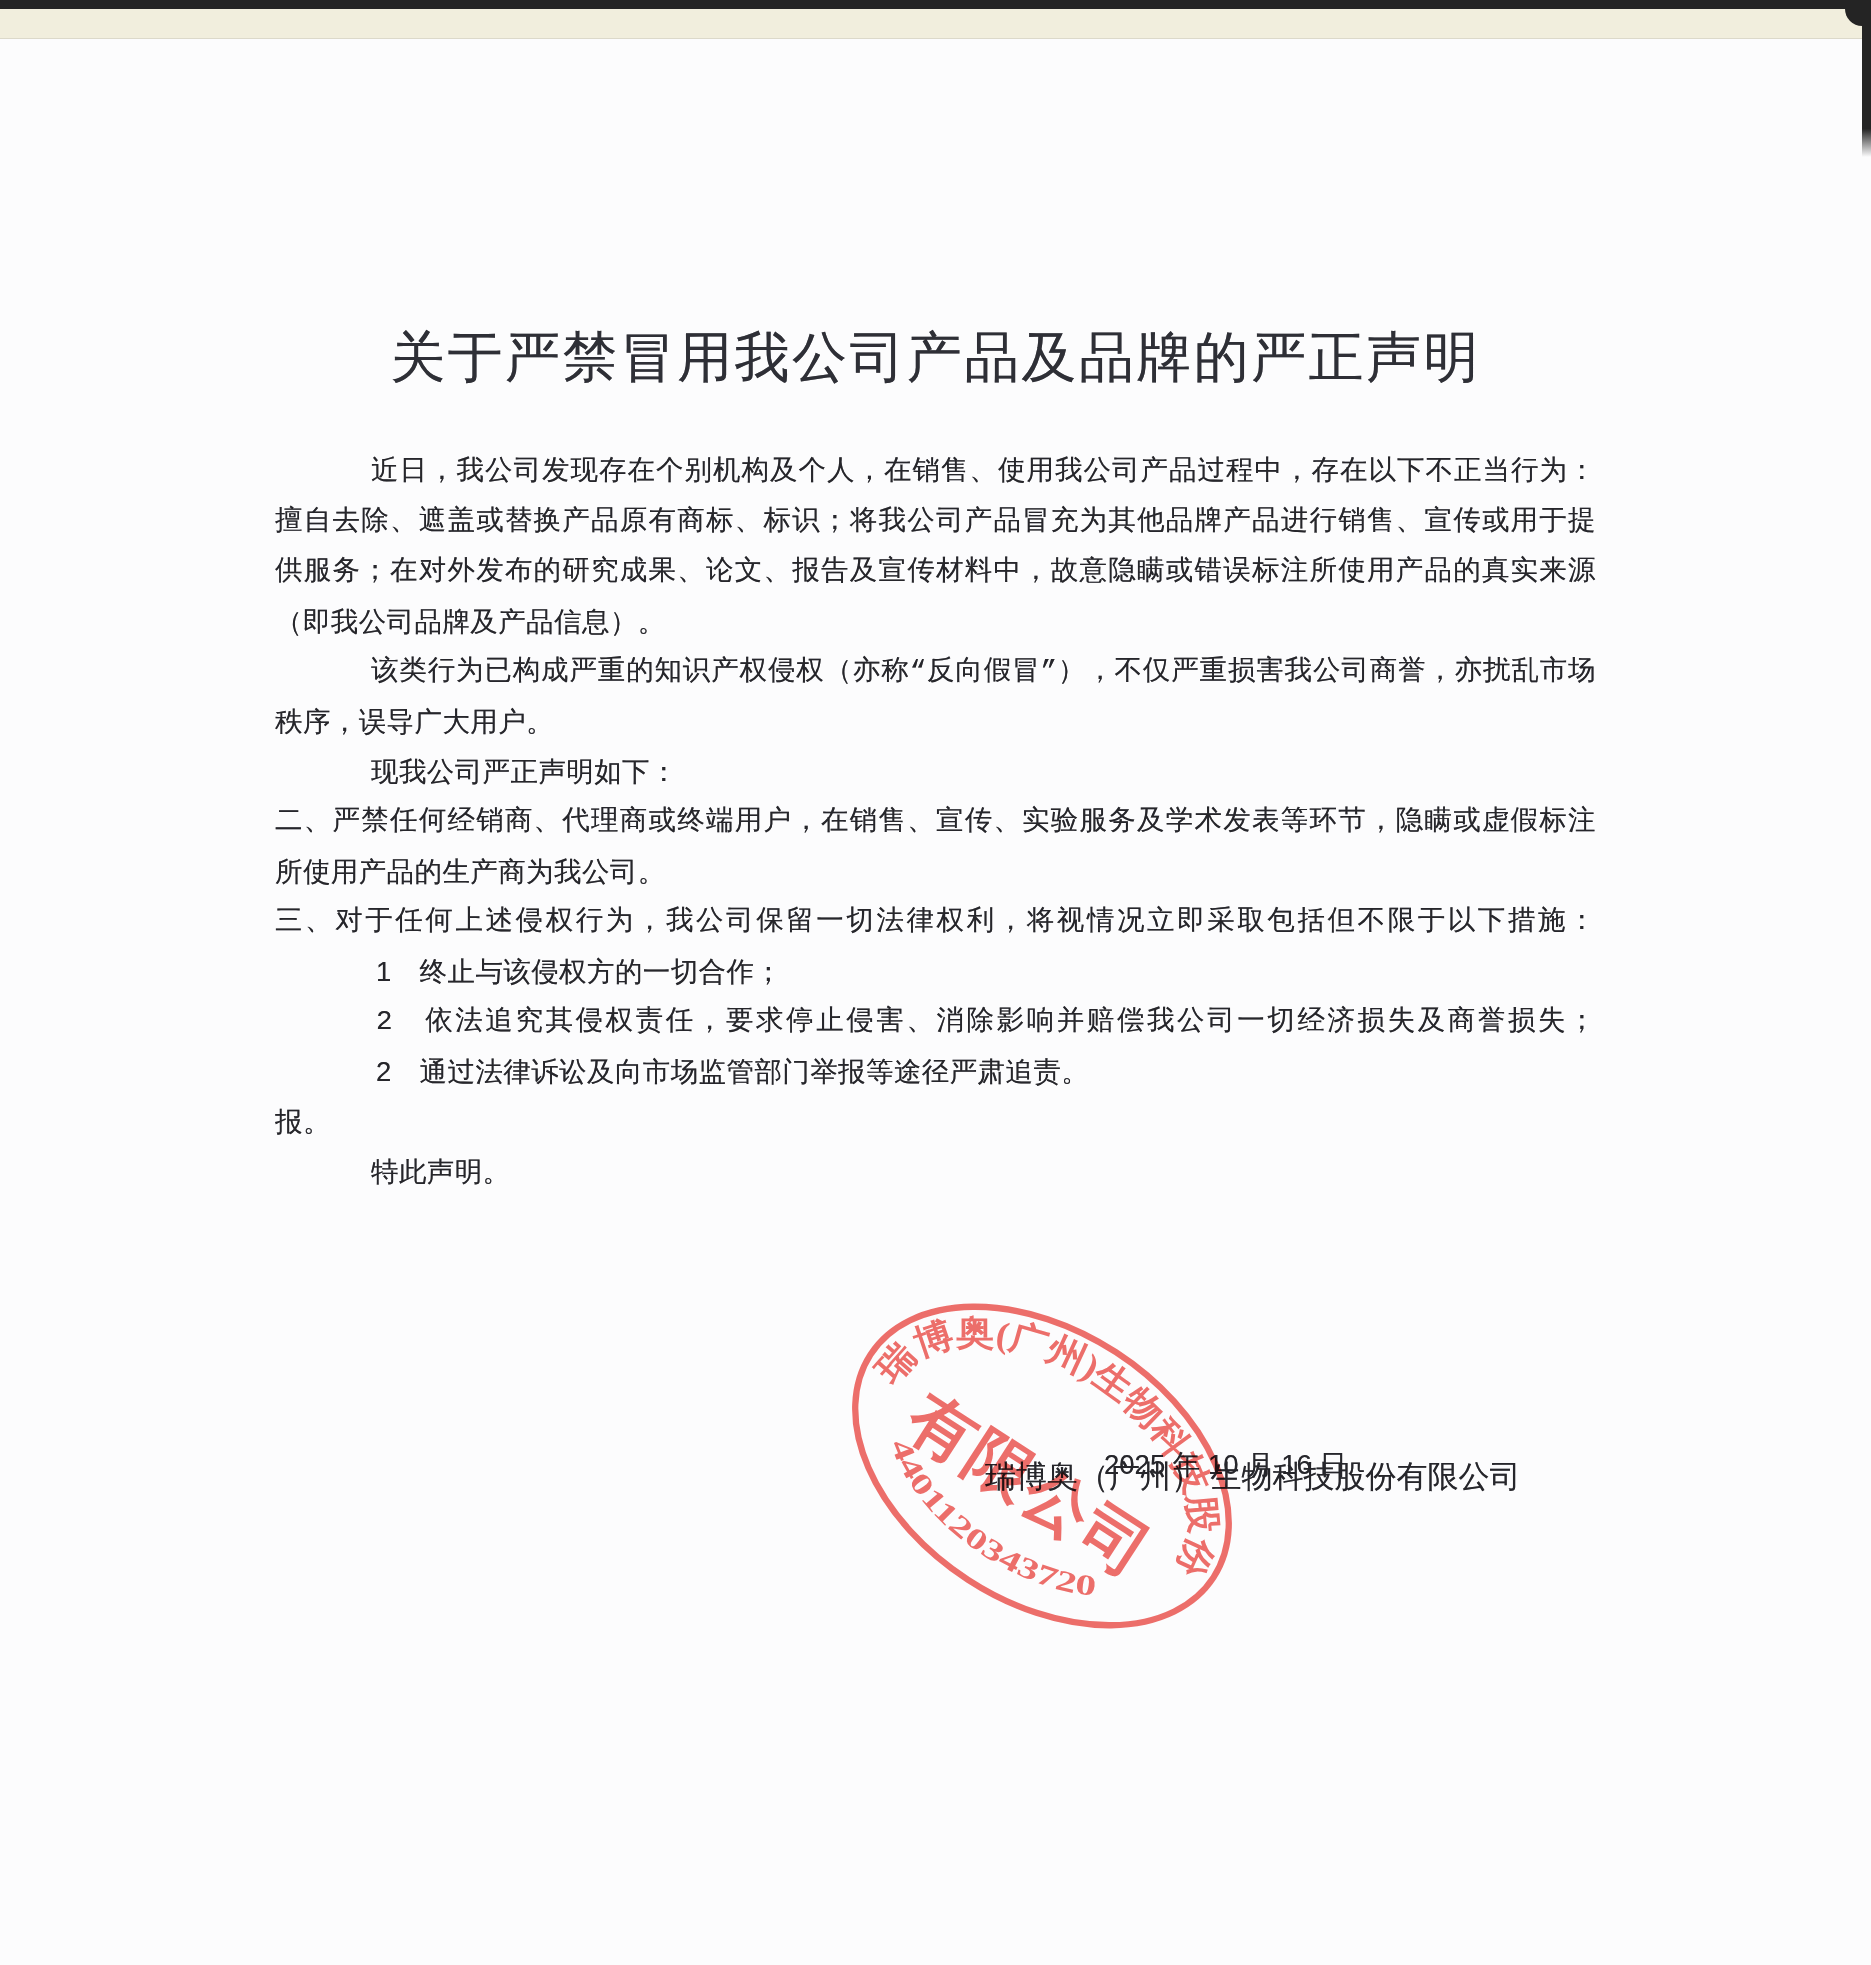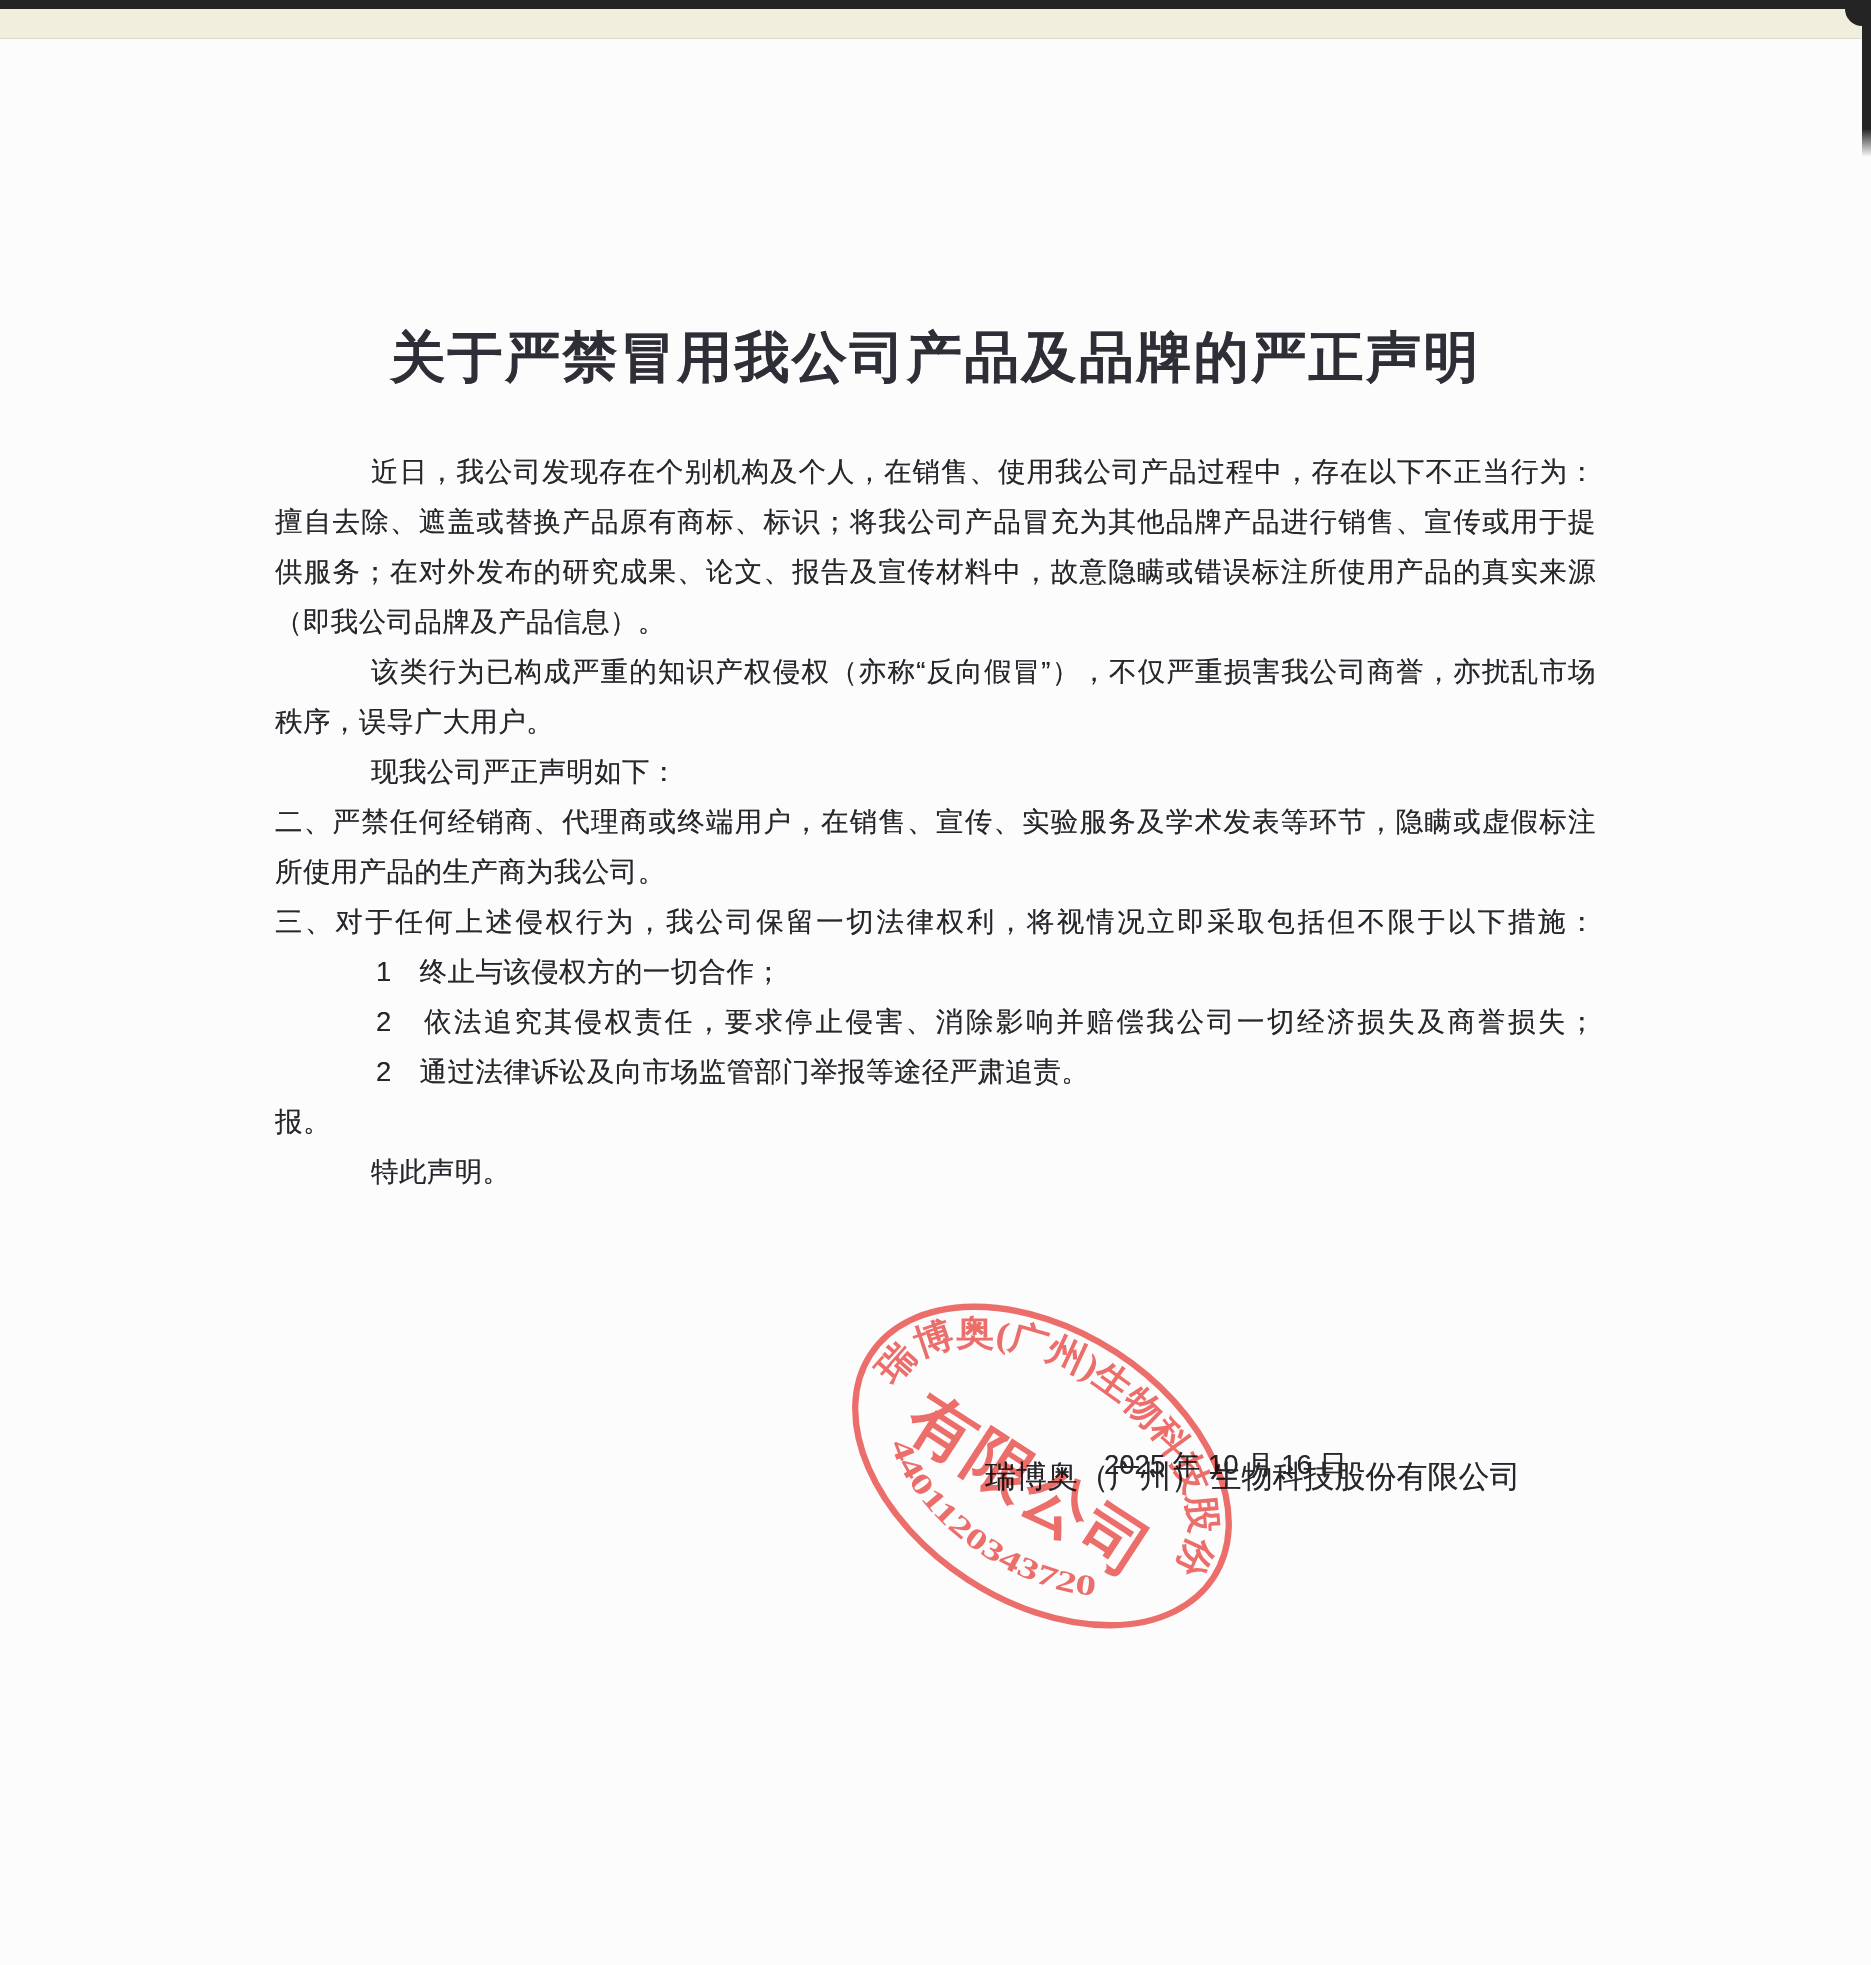--- a/index.html
+++ b/index.html
@@ -32,31 +32,31 @@
     border-bottom-left-radius:17.3px;
   }
 
   
   .content{
     position:absolute;left:275px;top:328px;width:1321px;
     color:var(--ink,#26262b);
     text-shadow:0 0 0.4px rgba(38,38,43,.55);
   }
   .doc-title{
-    font-size:55px;font-weight:bold;letter-spacing:2.4px;
+    font-size:55px;font-weight:normal;letter-spacing:2.4px;
     text-align:center;white-space:nowrap;
     color:var(--title-ink,#2e2f36);
     height:59px;line-height:59px;
   }
   .body-lines{margin-top:60px;}
   .line{
     font-size:27.5px;height:50px;line-height:50px;
     letter-spacing:0.4px;
   }
-  .line.fill{text-align:justify;text-align-last:justify;}
+  .line.fill{text-align:justify;text-align-last:justify;font-family:Liberation Mono, monospace;}
   .line.indent{text-indent:96px;}
   .line.sub{text-indent:101px;}
 
   .signature{
     position:absolute;left:985px;top:1455px;
     font-size:31px;line-height:43px;white-space:nowrap;
     color:var(--ink,#26262b);
     text-shadow:0 0 0.4px rgba(38,38,43,.55);
   }
   .sig-date{

